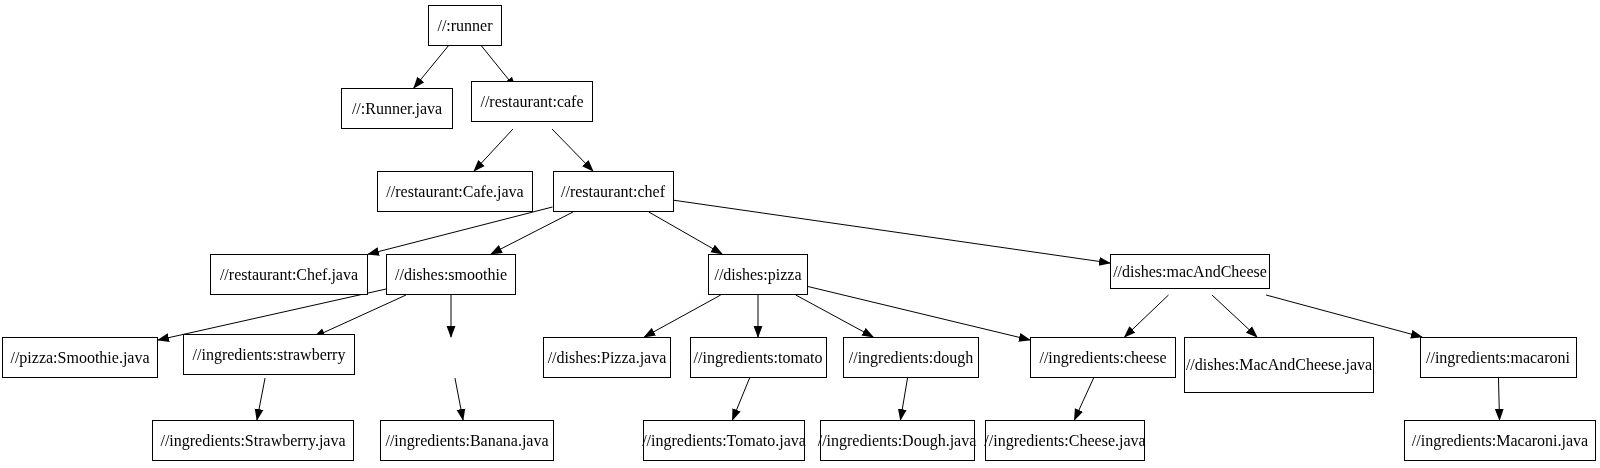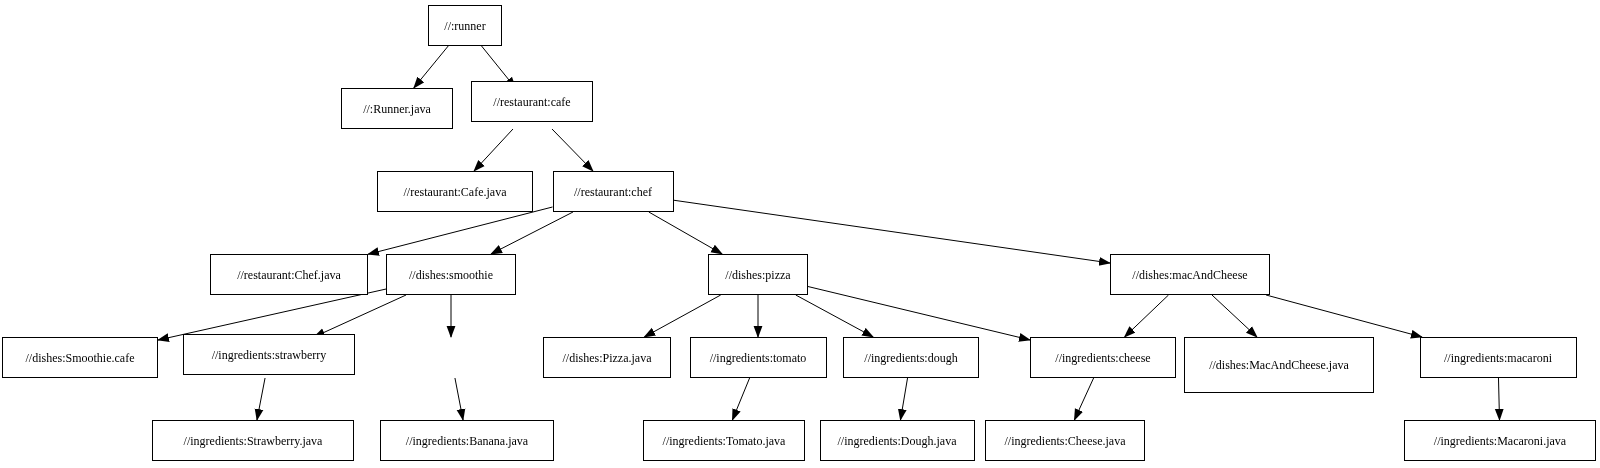--- a/index.html
+++ b/index.html
@@ -24,21 +24,21 @@
   .graph-node {
     position: absolute;
     box-sizing: border-box;
     border: 1px solid #000000;
     background: #ffffff;
     color: #000000;
     display: flex;
     align-items: center;
     justify-content: center;
     white-space: nowrap;
-    font-size: 12px;
+    font-size: 16px;
     line-height: 1;
     z-index: 2;
   }
 </style>
 </head>
 <body>
 
 <div class="graph-canvas">
   <svg class="edge-layer" width="1600" height="468">
     <defs>
@@ -75,22 +75,22 @@
   </svg>
 
 <div class="graph-node" style="left: 428px; top: 5px; width: 74px; height: 41px; border-color: rgb(0, 0, 0); background: rgb(255, 255, 255); color: rgb(0, 0, 0);">//:runner</div>
     <div class="graph-node" style="left: 341px; top: 88px; width: 112px; height: 41px; border-color: rgb(0, 0, 0); background: rgb(255, 255, 255); color: rgb(0, 0, 0);">//:Runner.java</div>
     <div class="graph-node" style="left: 471px; top: 81px; width: 122px; height: 41px; border-color: rgb(0, 0, 0); background: rgb(255, 255, 255); color: rgb(0, 0, 0);">//restaurant:cafe</div>
     <div class="graph-node" style="left: 377px; top: 171px; width: 156px; height: 41px; border-color: rgb(0, 0, 0); background: rgb(255, 255, 255); color: rgb(0, 0, 0);">//restaurant:Cafe.java</div>
     <div class="graph-node" style="left: 552.5px; top: 171px; width: 121px; height: 41px; border-color: rgb(0, 0, 0); background: rgb(255, 255, 255); color: rgb(0, 0, 0);">//restaurant:chef</div>
     <div class="graph-node" style="left: 386px; top: 254px; width: 130px; height: 41px; border-color: rgb(0, 0, 0); background: rgb(255, 255, 255); color: rgb(0, 0, 0);">//dishes:smoothie</div>
     <div class="graph-node" style="left: 210px; top: 254px; width: 158px; height: 41px; border-color: rgb(0, 0, 0); background: rgb(255, 255, 255); color: rgb(0, 0, 0);">//restaurant:Chef.java</div>
     <div class="graph-node" style="left: 708px; top: 254px; width: 100px; height: 41px; border-color: rgb(0, 0, 0); background: rgb(255, 255, 255); color: rgb(0, 0, 0);">//dishes:pizza</div>
-    <div class="graph-node" style="left: 1110px; top: 254px; width: 160px; height: 41px; border-color: rgb(0, 0, 0); background: rgb(255, 255, 255); color: rgb(0, 0, 0);">//dishes:macAndCheese</div>
-    <div class="graph-node" style="left: 2px; top: 337px; width: 156px; height: 41px; border-color: rgb(0, 0, 0); background: rgb(255, 255, 255); color: rgb(0, 0, 0);">//dishes:Smoothie.cafe</div>
+    <div class="graph-node" style="left: 1110px; top: 254px; width: 160px; height: 35px; border-color: rgb(0, 0, 0); background: rgb(255, 255, 255); color: rgb(0, 0, 0);">//dishes:macAndCheese</div>
+    <div class="graph-node" style="left: 2px; top: 337px; width: 156px; height: 41px; border-color: rgb(0, 0, 0); background: rgb(255, 255, 255); color: rgb(0, 0, 0);">//pizza:Smoothie.java</div>
     <div class="graph-node" style="left: 183px; top: 334px; width: 172px; height: 41px; border-color: rgb(0, 0, 0); background: rgb(255, 255, 255); color: rgb(0, 0, 0);">//ingredients:strawberry</div>
     <div class="graph-node" style="left: 543px; top: 337px; width: 128px; height: 41px; border-color: rgb(0, 0, 0); background: rgb(255, 255, 255); color: rgb(0, 0, 0);">//dishes:Pizza.java</div>
     <div class="graph-node" style="left: 689.5px; top: 337px; width: 137px; height: 41px; border-color: rgb(0, 0, 0); background: rgb(255, 255, 255); color: rgb(0, 0, 0);">//ingredients:tomato</div>
     <div class="graph-node" style="left: 843px; top: 337px; width: 136px; height: 41px; border-color: rgb(0, 0, 0); background: rgb(255, 255, 255); color: rgb(0, 0, 0);">//ingredients:dough</div>
     <div class="graph-node" style="left: 1030px; top: 337px; width: 146px; height: 41px; border-color: rgb(0, 0, 0); background: rgb(255, 255, 255); color: rgb(0, 0, 0);">//ingredients:cheese</div>
     <div class="graph-node" style="left: 1184px; top: 337px; width: 190px; height: 56px; border-color: rgb(0, 0, 0); background: rgb(255, 255, 255); color: rgb(0, 0, 0);">//dishes:MacAndCheese.java</div>
     <div class="graph-node" style="left: 1419.5px; top: 337px; width: 157px; height: 41px; border-color: rgb(0, 0, 0); background: rgb(255, 255, 255); color: rgb(0, 0, 0);">//ingredients:macaroni</div>
     <div class="graph-node" style="left: 152px; top: 420px; width: 202px; height: 41px; border-color: rgb(0, 0, 0); background: rgb(255, 255, 255); color: rgb(0, 0, 0);">//ingredients:Strawberry.java</div>
     <div class="graph-node" style="left: 380px; top: 420px; width: 174px; height: 41px; border-color: rgb(0, 0, 0); background: rgb(255, 255, 255); color: rgb(0, 0, 0);">//ingredients:Banana.java</div>
     <div class="graph-node" style="left: 643px; top: 420px; width: 162px; height: 41px; border-color: rgb(0, 0, 0); background: rgb(255, 255, 255); color: rgb(0, 0, 0);">//ingredients:Tomato.java</div>

